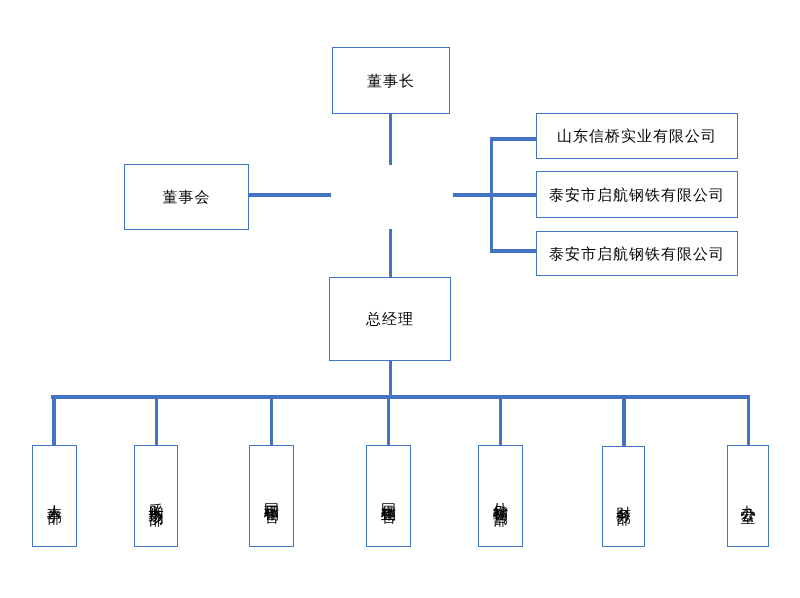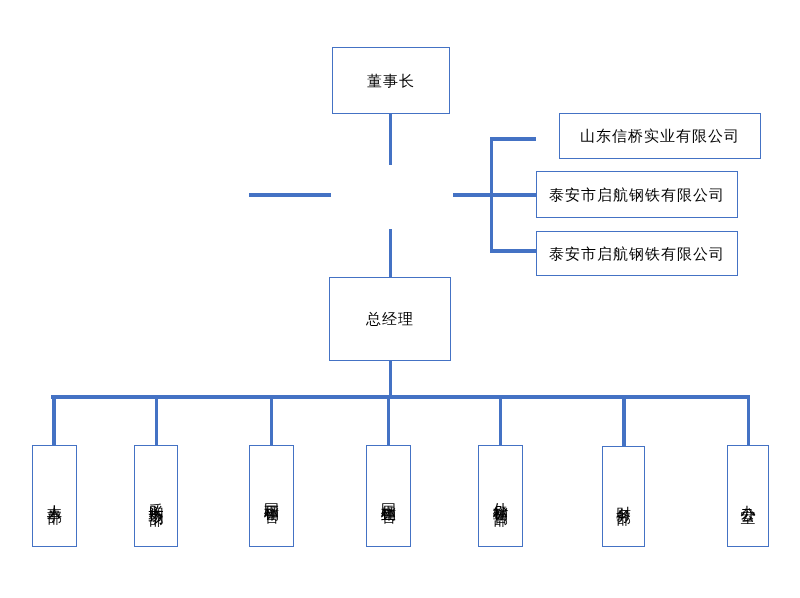--- a/index.html
+++ b/index.html
@@ -62,27 +62,30 @@
   <div class="conn" style="left:269.5px;top:395px;width:3.5px;height:51px"></div>
   <div class="conn" style="left:386.5px;top:395px;width:3.5px;height:51px"></div>
   <div class="conn" style="left:498.5px;top:395px;width:3.5px;height:51px"></div>
   <div class="conn" style="left:622px;top:395px;width:3.5px;height:52px"></div>
   <div class="conn" style="left:746.5px;top:395px;width:3.5px;height:51px"></div>
 
   <div class="node" style="left:332px;top:47px;width:118px;height:67px">
     <span>董事长</span>
   </div>
 
+  <div class="node" style="left:124px;top:164px;width:125px;height:66px">
+    <span>董事会</span>
+  </div>
 
 
   <div class="node" style="left:329px;top:277px;width:122px;height:84px">
     <span>总经理</span>
   </div>
 
-  <div class="node" style="left:559px;top:113px;width:202px;height:46px">
+  <div class="node" style="left:536px;top:113px;width:202px;height:46px">
     <span>山东信桥实业有限公司</span>
   </div>
   <div class="node" style="left:536px;top:171px;width:202px;height:47px">
     <span>泰安市启航钢铁有限公司</span>
   </div>
   <div class="node" style="left:536px;top:231px;width:202px;height:45px">
     <span>泰安市启航钢铁有限公司</span>
   </div>
 
   <div class="node vertical" style="left:32px;top:445px;width:45px;height:102px">

